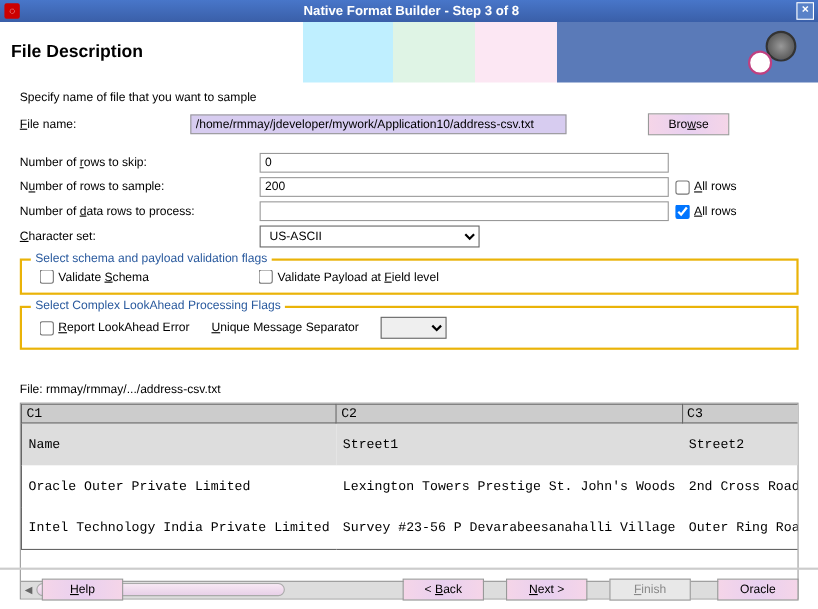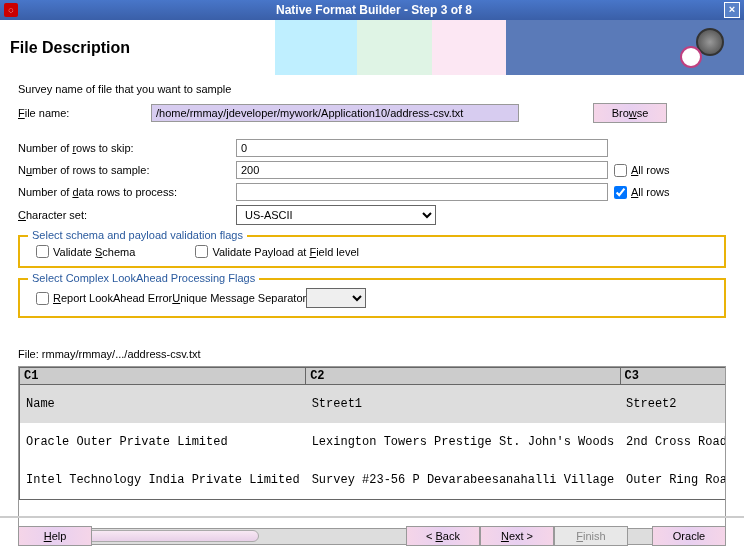--- a/index.html
+++ b/index.html
@@ -10,69 +10,69 @@
 .titlebar-close { width: 16px; height: 16px; background: #5982c8; border: 1px solid #fff; color: #fff; font-size: 11px; line-height: 13px; text-align: center; cursor: pointer; }
 .header-banner { height: 55px; background: linear-gradient(to right, #fff 0%, #fff 37%, #bfefff 37%, #bfefff 48%, #dff4e5 48%, #dff4e5 58%, #fce7f3 58%, #fce7f3 68%, #5a7ab8 68%, #5a7ab8 100%); position: relative; display: flex; align-items: center; padding-left: 10px; }
 .header-title { font-size: 16px; font-weight: bold; color: #000; }
 .header-gears { position: absolute; right: 20px; top: 8px; width: 50px; height: 40px; }
 .gear { position: absolute; border-radius: 50%; background: #666; }
 .gear1 { width: 28px; height: 28px; top: 0; right: 0; background: radial-gradient(circle, #999, #444); border: 2px solid #333; }
 .gear2 { width: 22px; height: 22px; bottom: 0; left: 6px; background: #fff; border: 2px solid #c04080; transform: rotate(45deg); }
 .content { padding: 8px 18px; }
 .intro-text { margin-bottom: 8px; }
 .form-row { display: flex; align-items: center; margin-bottom: 4px; }
-.form-label { width: 133px; }
+.form-label { width: 155px; }
 .underline { text-decoration: underline; }
 .text-input { border: 1px solid #999; background: #fff; height: 18px; padding: 0 4px; font-size: 11px; font-family: inherit; }
-.filename-input { width: 368px; background: #d7ccf0; }
+.filename-input { width: 342px; background: #d7ccf0; }
 .wizard-btn { height: 20px; min-width: 74px; background: linear-gradient(to right, #f5d5e8, #e8d0f0, #f5d5e8); border: 1px solid #999; font-size: 11px; cursor: pointer; font-family: inherit; padding: 0 8px; }
 .wizard-btn.disabled { background: #e8e8e8; color: #888; cursor: default; }
 .num-input { width: 372px; }
 .checkbox-wrap { display: flex; align-items: center; margin-left: 6px; }
 .checkbox { width: 13px; height: 13px; margin-right: 4px; }
 .select-cs { width: 200px; height: 20px; border: 1px solid #666; font-size: 11px; background: #fff; padding: 0 4px; }
 .fieldset { border: 2px solid #eab308; margin-top: 10px; padding: 8px 10px; position: relative; }
 .fieldset-legend { color: #2a5a9e; background: #fff; padding: 0 4px; position: absolute; top: -8px; left: 8px; font-size: 11px; }
-.validation-row { display: flex; }
-.lookahead-row { display: flex; align-items: center; }
+.validation-row { display: flex; gap: 40px; }
+.lookahead-row { display: flex; align-items: center; gap: 20px; }
 .small-select { width: 60px; height: 20px; border: 1px solid #666; font-size: 11px; }
 .file-path { margin-top: 30px; margin-bottom: 6px; }
 .data-table { width: 100%; border-collapse: collapse; font-family: 'Courier New', monospace; font-size: 12px; border: 1px solid #666; }
-.data-table th { background: #ccc; border: 1px solid #666; padding: 1px 4px; text-align: left; font-weight: bold; }
+.data-table th { background: #ccc; border: 1px solid #666; padding: 1px 4px; text-align: left; font-weight: normal; }
 .data-table td { padding: 12px 6px; white-space: nowrap; }
 .data-table .header-row td { background: #ddd; border-top: 1px solid #666; }
 .table-wrap { border: 1px solid #999; overflow: hidden; }
 .hscroll { height: 16px; background: #ddd; border-top: 1px solid #999; margin-top: 28px; position: relative; }
 .hscroll-thumb { position: absolute; left: 14px; top: 1px; width: 32%; height: 12px; background: linear-gradient(to bottom, #f8e8f4, #e8d0e8); border: 1px solid #aaa; border-radius: 6px; }
 .hscroll-arrow { position: absolute; top: 0; width: 14px; height: 14px; font-size: 9px; text-align: center; line-height: 14px; color: #666; }
 .hscroll-arrow.left { left: 0; }
 .hscroll-arrow.right { right: 0; }
 .button-bar { position: absolute; bottom: 8px; left: 0; right: 0; padding: 0 18px; display: flex; align-items: center; border-top: 2px solid #ccc; padding-top: 8px; }
-.button-bar .wizard-btn { margin-left: 0; }
+.button-bar .wizard-btn { margin-left: 20px; }
 .spacer { flex: 1; }
 </style>
 </head>
 <body>
 
 <div class="titlebar">
   <div class="titlebar-icon">◌</div>
   <div class="titlebar-title">Native Format Builder - Step 3 of 8</div>
   <div class="titlebar-close">×</div>
 </div>
 
 <div class="header-banner">
   <div class="header-title">File Description</div>
   <div class="header-gears">
     <div class="gear gear1"></div>
     <div class="gear gear2"></div>
   </div>
 </div>
 
 <div class="content">
-  <div class="intro-text">Survey name of file that you want to sample</div>
+  <div class="intro-text">Specify name of file that you want to sample</div>
 
   <div class="form-row">
     <label class="form-label"><span class="underline">F</span>ile name:</label>
     <input type="text" class="text-input filename-input" value="/home/rmmay/jdeveloper/mywork/Application10/address-csv.txt" style="">
     <div style="width:74px"></div>
     <button class="wizard-btn">Bro<span class="underline">w</span>se</button>
   </div>
 
   <div style="height:12px"></div>
 

